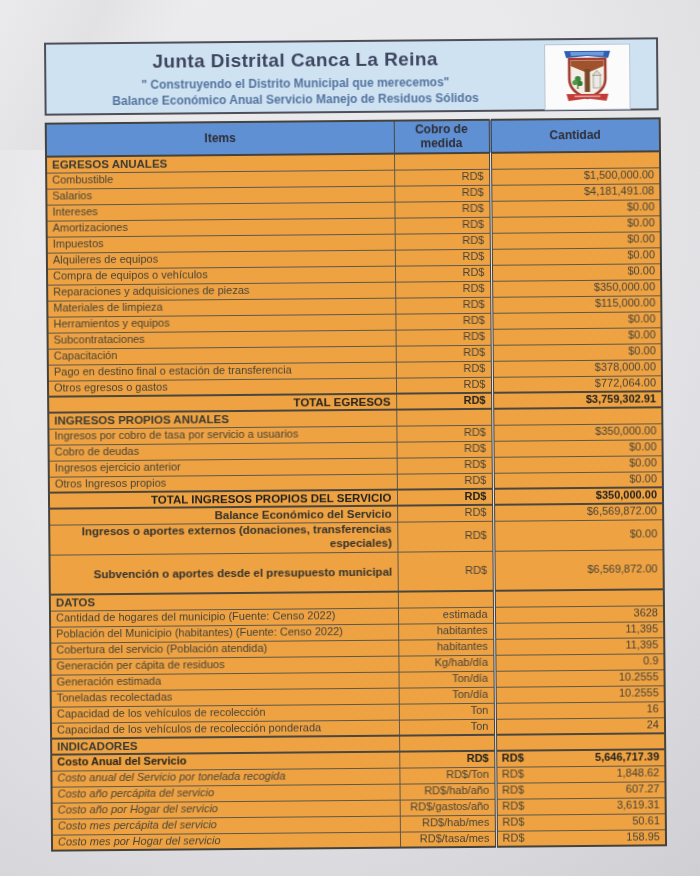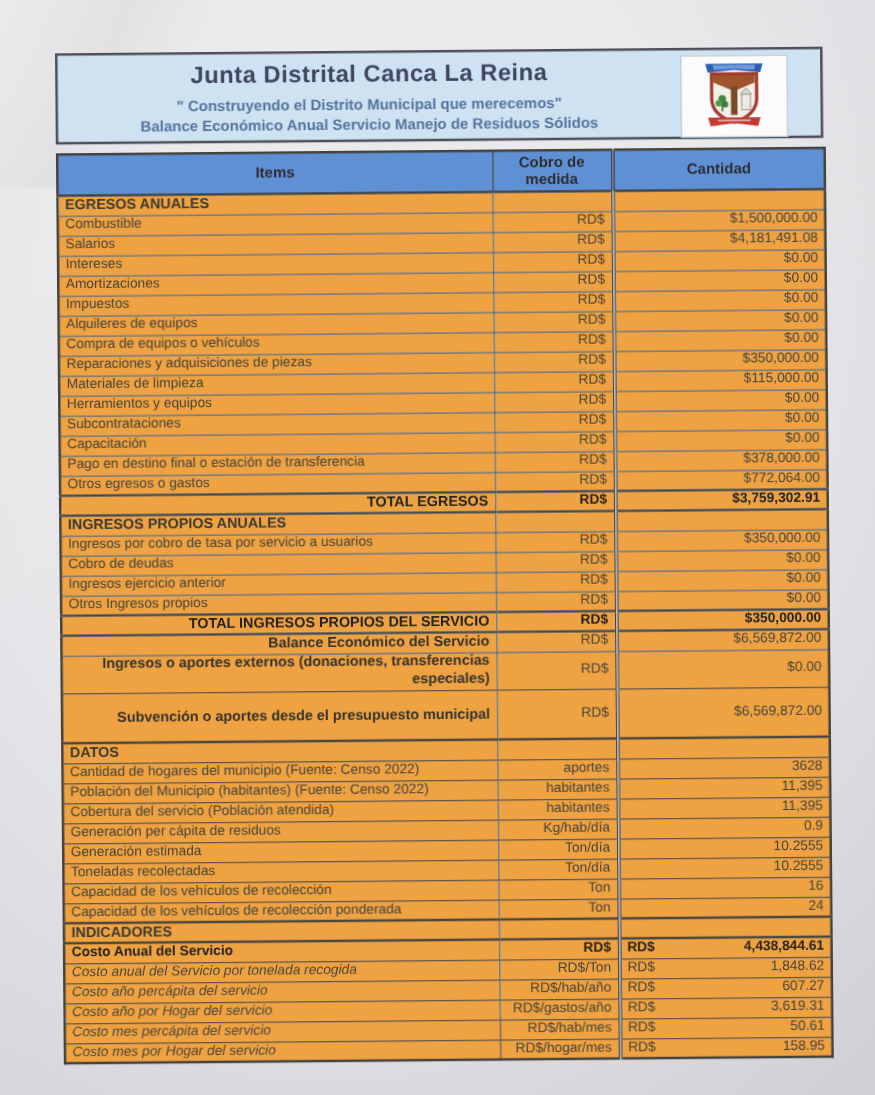--- a/index.html
+++ b/index.html
@@ -256,21 +256,21 @@
           <td class="unit">RD$</td>
           <td class="qty"><span>$6,569,872.00</span></td>
         </tr>
         <tr class="sec">
           <td>DATOS</td>
           <td class="unit"></td>
           <td class="qty"><span></span></td>
         </tr>
         <tr class="">
           <td>Cantidad de hogares del municipio (Fuente: Censo 2022)</td>
-          <td class="unit">aportes</td>
+          <td class="unit">estimada</td>
           <td class="qty"><span>3628</span></td>
         </tr>
         <tr class="">
           <td>Población del Municipio (habitantes) (Fuente: Censo 2022)</td>
           <td class="unit">habitantes</td>
           <td class="qty"><span>11,395</span></td>
         </tr>
         <tr class="">
           <td>Cobertura del servicio (Población atendida)</td>
           <td class="unit">habitantes</td>
@@ -302,21 +302,21 @@
           <td class="qty"><span>24</span></td>
         </tr>
         <tr class="sec">
           <td>INDICADORES</td>
           <td class="unit"></td>
           <td class="qty"><span></span></td>
         </tr>
         <tr class="indmain">
           <td>Costo Anual del Servicio</td>
           <td class="unit">RD$</td>
-          <td class="qty"><span class="qpre">RD$</span><span>4,438,844.61</span></td>
+          <td class="qty"><span class="qpre">RD$</span><span>5,646,717.39</span></td>
         </tr>
         <tr class="ind">
           <td>Costo anual del Servicio por tonelada recogida</td>
           <td class="unit">RD$/Ton</td>
           <td class="qty"><span class="qpre">RD$</span><span>1,848.62</span></td>
         </tr>
         <tr class="ind">
           <td>Costo año percápita del servicio</td>
           <td class="unit">RD$/hab/año</td>
           <td class="qty"><span class="qpre">RD$</span><span>607.27</span></td>
@@ -326,19 +326,19 @@
           <td class="unit">RD$/gastos/año</td>
           <td class="qty"><span class="qpre">RD$</span><span>3,619.31</span></td>
         </tr>
         <tr class="ind">
           <td>Costo mes percápita del servicio</td>
           <td class="unit">RD$/hab/mes</td>
           <td class="qty"><span class="qpre">RD$</span><span>50.61</span></td>
         </tr>
         <tr class="ind">
           <td>Costo mes por Hogar del servicio</td>
-          <td class="unit">RD$/hogar/mes</td>
+          <td class="unit">RD$/tasa/mes</td>
           <td class="qty"><span class="qpre">RD$</span><span>158.95</span></td>
         </tr>
       </tbody>
   </table>
 
 </div>
 
 </body></html>

